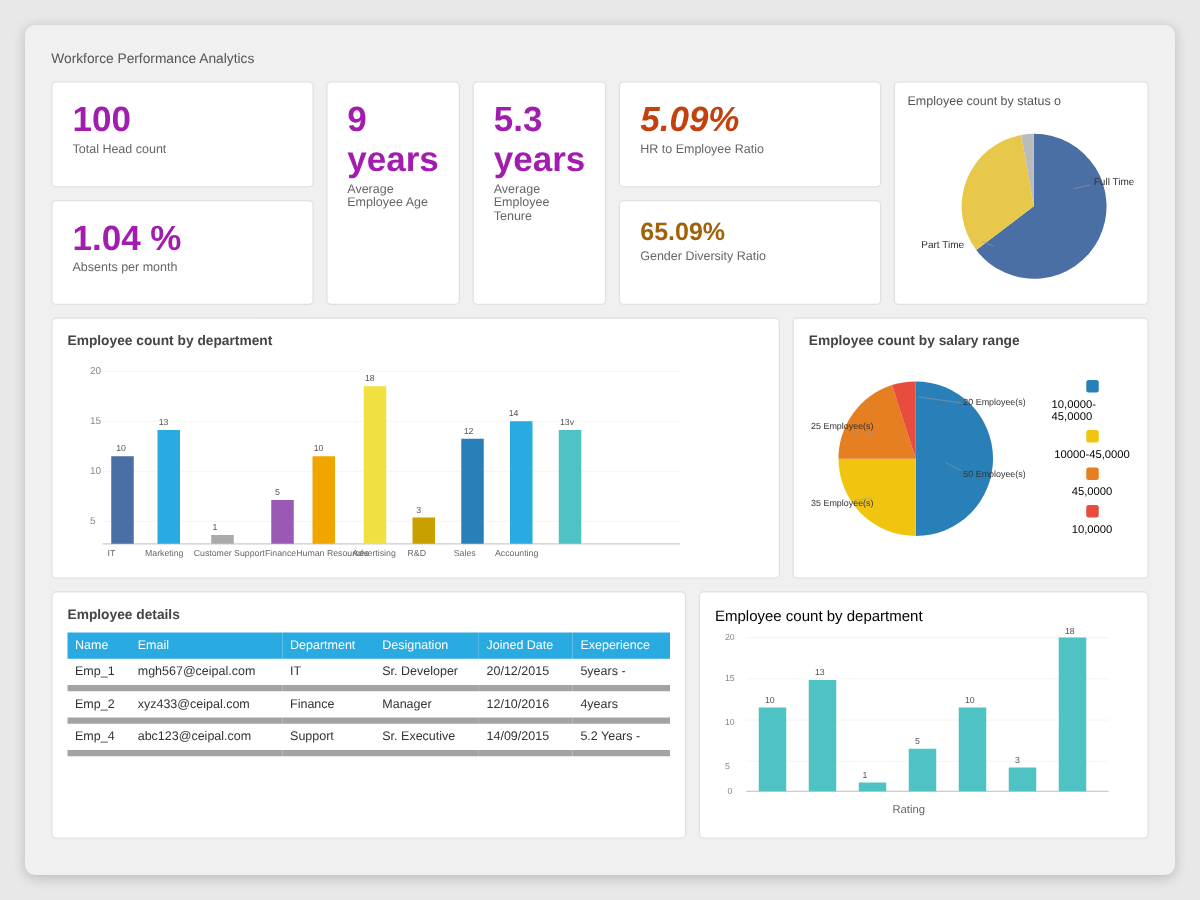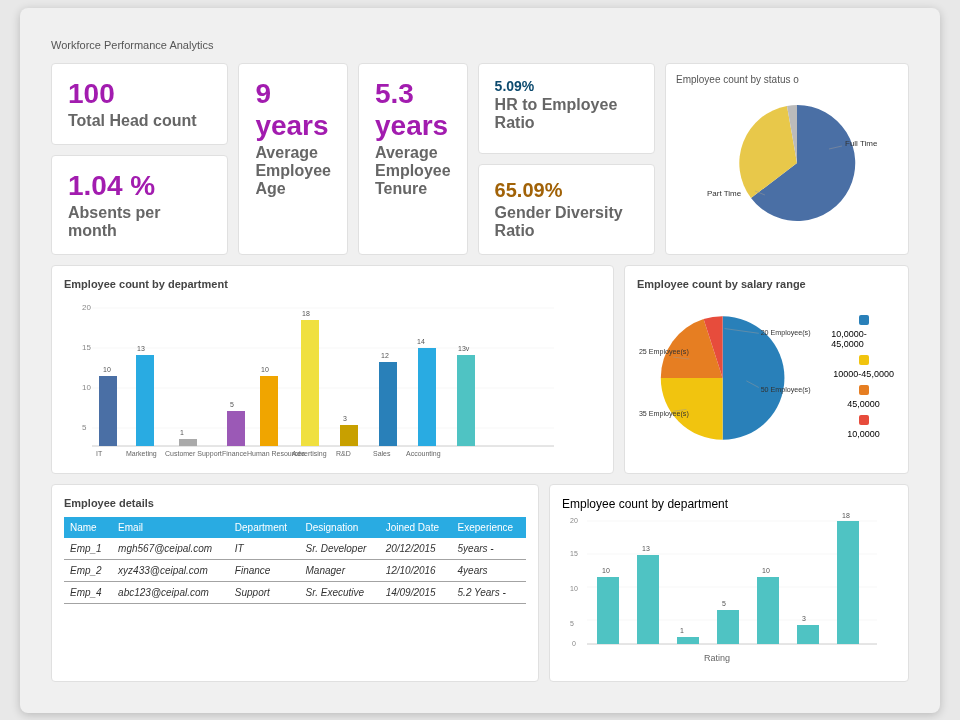--- a/index.html
+++ b/index.html
@@ -1,39 +1,39 @@
 <!DOCTYPE html>
 <html><head>
   <meta charset="utf-8">
   <style>
     * { box-sizing: border-box; margin: 0; padding: 0; }
     body { background: #e8e8e8; font-family: Arial, sans-serif; font-size: 12px; display: flex; justify-content: center; align-items: center; min-height: 100vh; }
-    .dashboard { background: #f0f0f0; width: 920px; min-height: 680px; border-radius: 8px; padding: 31px; box-shadow: 0 2px 10px rgba(0,0,0,0.2); }
+    .dashboard { background: #f0f0f0; width: 920px; min-height: 680px; border-radius: 8px; padding: 21px; box-shadow: 0 2px 10px rgba(0,0,0,0.2); }
     .title-bar { font-size: 11px; color: #555; margin-bottom: 12px; }
     .top-row { display: flex; gap: 10px; margin-bottom: 10px; }
     .metric-card { background: #fff; border-radius: 4px; padding: 14px 16px; flex: 1; border: 1px solid #e0e0e0; }
     .metric-card .big-num { font-size: 28px; font-weight: bold; color: #a21caf; }
-    .metric-card .label { font-size: 16px; color: #666; margin-top: 2px; font-weight: bold; }
-    .metric-card .big-num.teal { color: #0c4a6e; font-size: 14px; }
+    .metric-card .label { font-size: 10px; color: #666; margin-top: 2px; }
+    .metric-card .big-num.teal { color: #c2410c; font-size: 28px; font-style: italic; }
     .metric-card .big-num.green { color: #a16207; font-size: 20px; }
     .pie-card { background: #fff; border-radius: 4px; border: 1px solid #e0e0e0; padding: 10px; width: 220px; flex-shrink: 0; }
     .pie-card .card-title { font-size: 10px; color: #555; margin-bottom: 6px; }
     .mid-row { display: flex; gap: 10px; margin-bottom: 10px; }
     .chart-card { background: #fff; border-radius: 4px; border: 1px solid #e0e0e0; padding: 12px; }
     .chart-card .card-title { font-size: 11px; color: #444; font-weight: bold; margin-bottom: 8px; }
     .bar-chart-left { flex: 1; }
     .pie-chart-right { width: 285px; flex-shrink: 0; }
     .bottom-row { display: flex; gap: 10px; }
     .table-card { flex: 1; background: #fff; border-radius: 4px; border: 1px solid #e0e0e0; padding: 12px; }
     .table-card .card-title { font-size: 11px; color: #444; font-weight: bold; margin-bottom: 8px; }
     .bar-chart-bottom { width: 360px; flex-shrink: 0; background: #fff; border-radius: 4px; border: 1px solid #e0e0e0; padding: 12px; }
     table { width: 100%; border-collapse: collapse; font-size: 10px; }
     thead tr { background: #29abe2; color: #fff; }
     thead th { padding: 5px 6px; text-align: left; font-weight: normal; }
-    tbody tr { border-bottom: 1px solid #a3a3a3; font-style: italic; }
+    tbody tr { border-bottom: 5px solid #a3a3a3; }
     tbody td { padding: 5px 6px; color: #333; }
     .legend-item { display: flex; align-items: center; gap: 4px; font-size: 9px; margin-bottom: 2px; flex-direction: column; }
     .legend-dot { width: 10px; height: 10px; border-radius: 2px; flex-shrink: 0; }
     svg text { font-family: Arial, sans-serif; }
   </style>
 </head>
 <body>
 
 <div class="dashboard">
   <div class="title-bar">Workforce Performance Analytics</div>
@@ -64,21 +64,21 @@
       <div class="metric-card">
         <div class="big-num teal">5.09%</div>
         <div class="label">HR to Employee Ratio</div>
       </div>
       <div class="metric-card">
         <div class="big-num green">65.09%</div>
         <div class="label">Gender Diversity Ratio</div>
       </div>
     </div>
 
-    <div class="pie-card" style="width:244px;">
+    <div class="pie-card" style="width:204px;">
       <div class="card-title">Employee count by status o</div>
       <div style="display:flex; align-items:flex-end; justify-content:center; position:relative;">
         <svg width="180" height="140" viewBox="0 0 180 140">
 
           <g transform="translate(100,72)">
 
             <path d="M0,0 L0,-58 A58,58 0 1,1 -46,35 Z" fill="#4a6fa5"></path>
 
             <path d="M0,0 L-46,35 A58,58 0 0,1 -10,-57 Z" fill="#e8c84a"></path>
 

